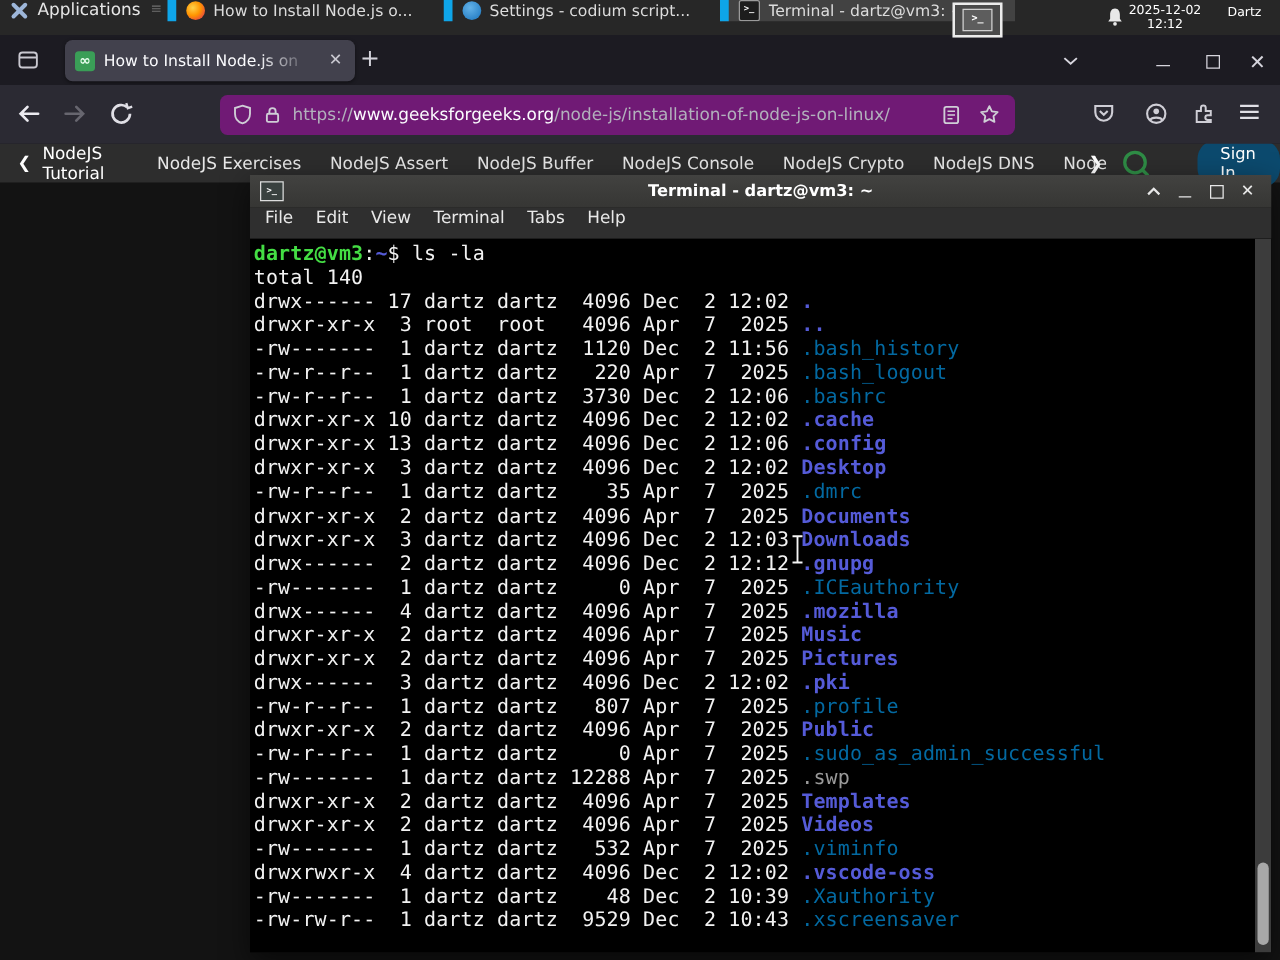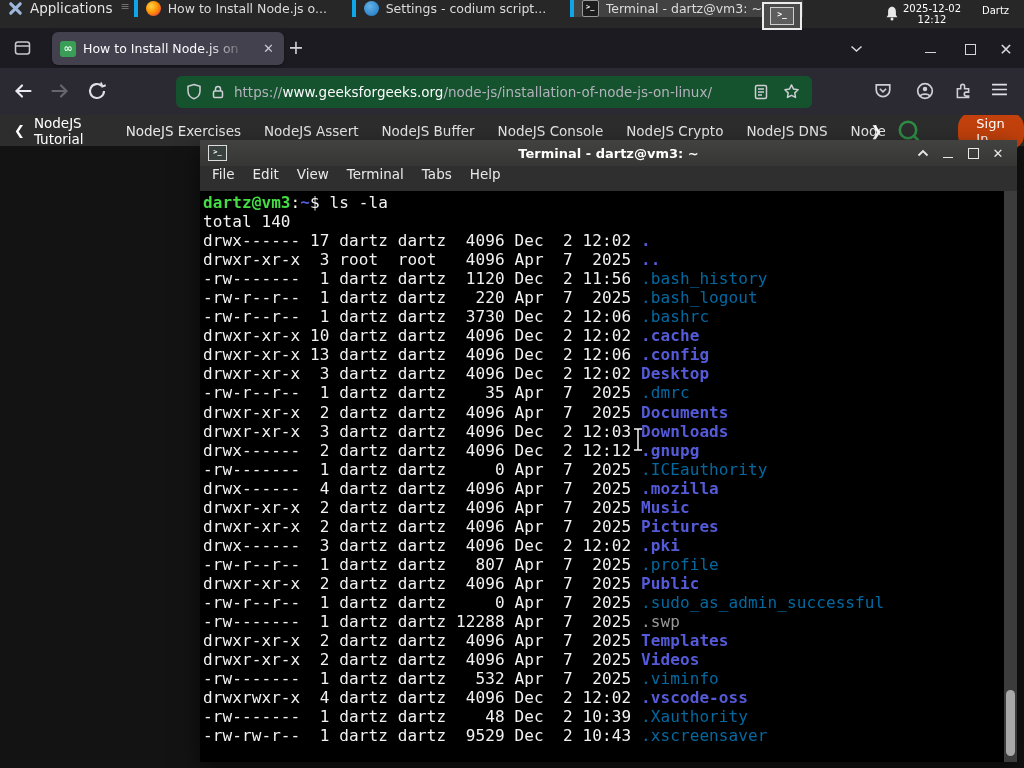--- a/index.html
+++ b/index.html
@@ -6,21 +6,21 @@
   .stage{position:relative;width:1024px;height:768px;overflow:hidden;
          font-family:"DejaVu Sans",sans-serif;background:#131313;}
   svg{display:block;}
 
   
   .panel{position:absolute;left:0;top:0;width:1024px;height:28px;background:#272727;
          display:flex;align-items:flex-start;color:#e6e6e6;z-index:30;}
   .app-btn{display:flex;align-items:center;gap:7px;padding:0 8px 0 8px;font-size:13.5px;}
   .panel-handle{display:flex;align-items:center;color:#6f6f6f;font-size:11px;padding:0 4px 0 0;}
   .task-btn{width:198px;display:flex;align-items:center;gap:7px;padding:0 8px;
-            border-left:4px solid #0ea5e9;font-size:12.5px;color:#dcdcdc;
+            border-left:7px solid #0ea5e9;font-size:12.5px;color:#dcdcdc;
             overflow:hidden;white-space:nowrap;}
   .task-btn.active{background:#424242;width:213px;}
   .tb-label{overflow:hidden;text-overflow:clip;white-space:nowrap;}
   .tb-icon{flex:0 0 auto;width:15px;height:15px;border-radius:50%;}
   .tb-icon.firefox{background:radial-gradient(circle at 35% 35%,#ffd24a 0%,#ff9500 45%,#e3364e 90%);}
   .tb-icon.codium{background:radial-gradient(circle at 40% 35%,#63b2e8 0%,#2f86c9 70%);
                   display:flex;align-items:center;justify-content:center;color:#fff;font-size:8px;}
   .tb-icon.terminal{border-radius:2px;background:#1d1d1d;border:1px solid #9a9a9a;
                     color:#fff;font:bold 7px/12px "DejaVu Sans Mono",monospace;text-align:center;}
   .tray-ind{position:absolute;left:762px;top:2px;width:36px;height:24px;
@@ -49,40 +49,40 @@
   .tabbar-ctl{position:absolute;top:10px;width:24px;height:22px;display:flex;
               align-items:center;justify-content:center;color:#d6d5dd;}
   .ctl-listtabs{left:844px;} .ctl-min{left:918px;} .ctl-max{left:958px;} .ctl-close{left:994px;}
   .maxbox{width:9px;height:9px;border:1.5px solid #d6d5dd;}
   .minbar{width:11px;height:0;border-top:1.6px solid #d6d5dd;margin-top:7px;}
 
   
   .toolbar{position:absolute;left:0;top:68px;width:1024px;height:47px;background:#2b2a33;z-index:20;}
   .navic{position:absolute;top:13px;}
   .ic-back{left:13px;} .ic-fwd{left:50px;} .ic-reload{left:87px;}
-  .urlbar{position:absolute;left:176px;top:7.5px;width:636px;height:32px;background:#14532d;
+  .urlbar{position:absolute;left:176px;top:7.5px;width:636px;height:32px;background:#701a75;
           border-radius:6px;display:flex;align-items:center;padding:0 10px;gap:9px;
           box-sizing:border-box;}
   .url-text{font-size:13.5px;white-space:nowrap;overflow:hidden;}
   .url-dim{color:#b2b1bc;} .url-domain{color:#fbfbfe;}
   .url-right{margin-left:auto;display:flex;align-items:center;gap:15px;padding-right:2px;}
   .tb-right{position:absolute;top:14px;display:flex;}
   .ic-pocket{left:874px;} .ic-account{left:916px;} .ic-puzzle{left:954px;} .ic-menu{left:991px;}
 
   
   .sitenav{position:absolute;left:0;top:115px;width:1024px;height:31px;background:#2d2d2d;
            display:flex;align-items:center;color:#ececec;font-size:13.5px;z-index:10;}
   .nav-chevl{margin:0 9px 0 14px;font-size:13px;font-weight:bold;color:#fff;}
   .nav-primary{margin-right:24px;color:#fff;}
   .nav-items{display:flex;gap:23px;align-items:flex-end;}
   .nav-item{white-space:nowrap;color:#e7e7e7;}
   .nav-item.truncated{max-width:34px;overflow:hidden;}
   .nav-chevr{font-size:14px;font-weight:bold;color:#fff;margin-left:-14px;}
   .nav-search{margin-left:14px;}
-  .signin{margin-left:36px;background:#c2410c;color:#fff;border-radius:15px;
+  .signin{margin-left:36px;background:#0c4a6e;color:#fff;border-radius:15px;
           padding:4px 18px;font-size:13px;}
 
   
   .content-bg{position:absolute;left:0;top:146px;width:1024px;height:622px;background:#131313;z-index:5;}
 
   
   .twin{position:absolute;left:200px;top:140px;width:817px;height:622px;z-index:25;
         box-shadow:0 8px 22px rgba(0,0,0,.55);}
   .t-title{height:26px;background:linear-gradient(#424240,#363634);display:flex;
            align-items:center;padding:0 8px;position:relative;}

